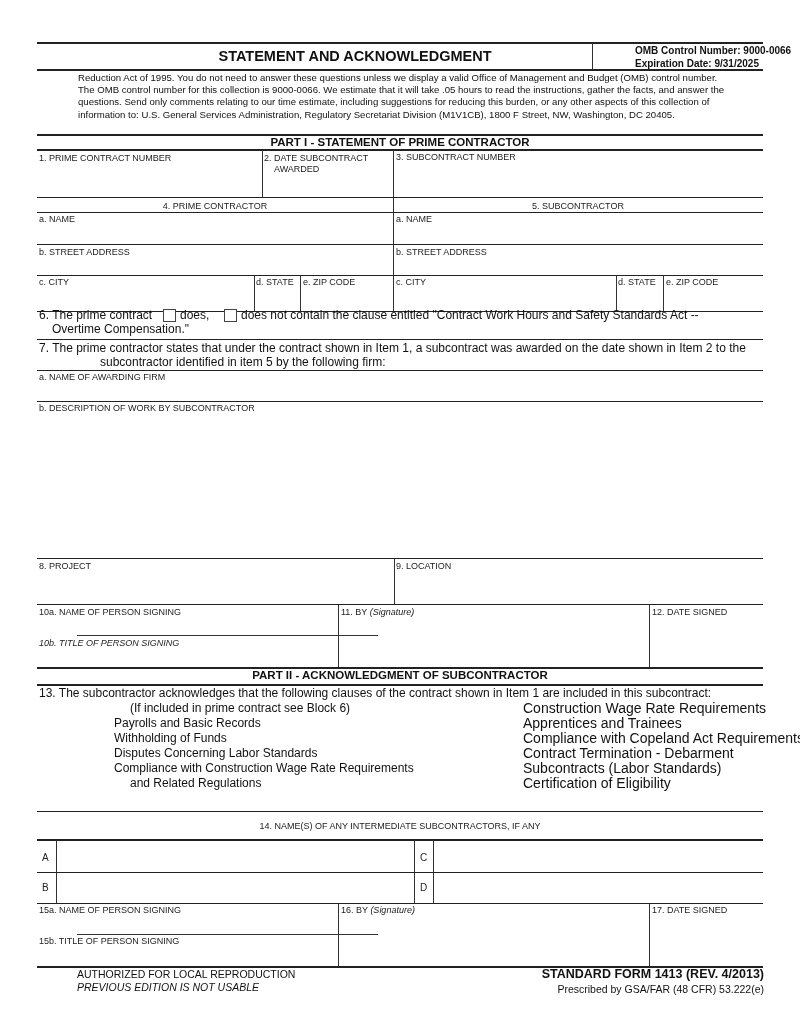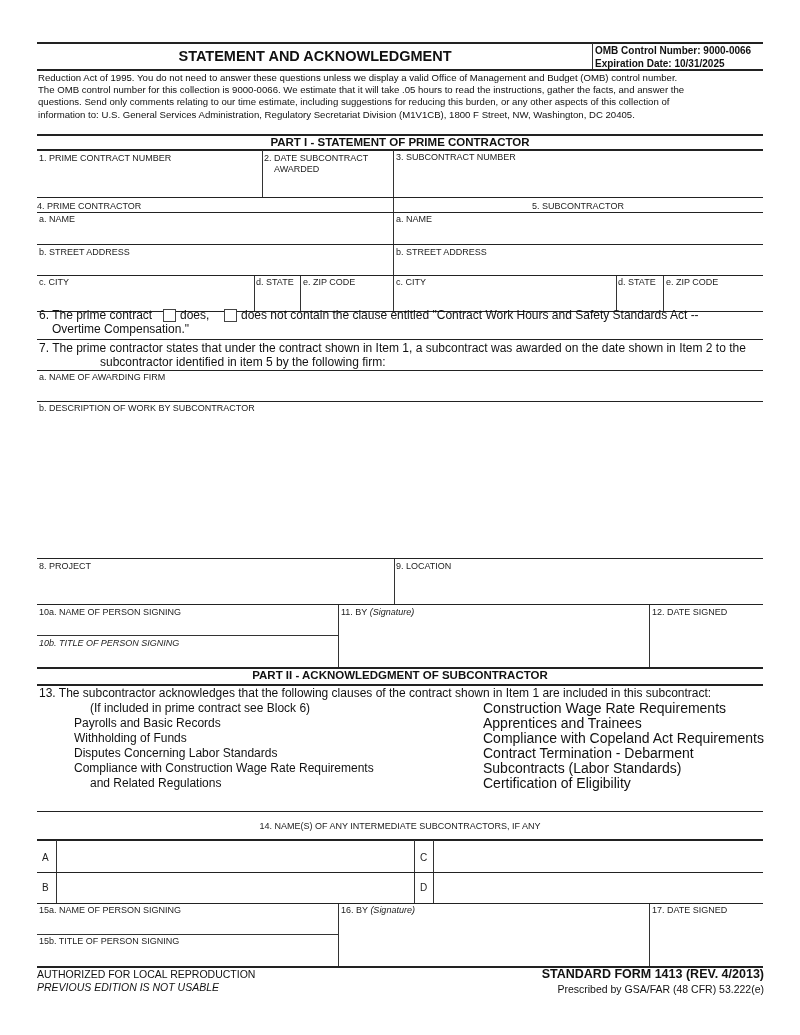--- a/index.html
+++ b/index.html
@@ -1,34 +1,34 @@
 <!DOCTYPE html>
 <html><head>
 <meta charset="utf-8">
 <style>
   * { box-sizing: border-box; margin: 0; padding: 0; }
   body { width: 800px; height: 1035px; background: #ffffff; font-family: "Liberation Sans", sans-serif; color: #111; position: relative; overflow: hidden; }
-  .abs { position: absolute; }
+  .abs { position: absolute; margin-left: 40px; }
   .hl { position: absolute; left: 37px; width: 726px; background: #222; }
   .vl { position: absolute; width: 1px; background: #333; }
   .lbl { position: absolute; font-size: 9px; color: #222; line-height: 11px; white-space: nowrap; }
   .txt { position: absolute; font-size: 12px; color: #111; line-height: 14px; white-space: nowrap; }
   .field { position: absolute; border: none; background: transparent; font-family: "Liberation Sans", sans-serif; font-size: 11px; outline: none; }
   .hdr { position: absolute; font-weight: bold; font-size: 11.5px; text-align: center; left: 37px; width: 726px; }
   .cb { position: absolute; width: 13px; height: 13px; border: 1px solid #444; background: #fff; }
   i { font-style: italic; }
 </style>
 </head>
 <body>
 
 <div class="hl" style="top:42px;height:2px;"></div>
 <div class="abs" style="left:37px;width:556px;top:48px;text-align:center;font-weight:bold;font-size:14.5px;">STATEMENT AND ACKNOWLEDGMENT</div>
 <div class="vl" style="left:592px;top:43px;height:26px;"></div>
 <div class="abs" style="left:595px;top:45px;font-weight:bold;font-size:10px;white-space:nowrap;">OMB Control Number:  9000-0066</div>
-<div class="abs" style="left:595px;top:58px;font-weight:bold;font-size:10px;white-space:nowrap;">Expiration Date:  10/31/2025</div>
+<div class="abs" style="left:595px;top:58px;font-weight:bold;font-size:10px;white-space:nowrap;">Expiration Date:  9/31/2025</div>
 <div class="hl" style="top:69px;height:2px;"></div>
 
 <div class="abs" style="left:38px;top:72px;width:726px;font-size:9.6px;line-height:12.2px;">
   <div style="white-space:nowrap;">Reduction Act of 1995.  You do not need to answer these questions unless we display a valid Office of Management and Budget (OMB) control number.</div>
   <div style="white-space:nowrap;">The OMB control number for this collection is 9000-0066.  We estimate that it will take .05 hours to read the instructions, gather the facts, and answer the</div>
   <div style="white-space:nowrap;">questions.  Send only comments relating to our time estimate, including suggestions for reducing this burden, or any other aspects of this collection of</div>
   <div style="white-space:nowrap;">information to:  U.S. General Services Administration, Regulatory Secretariat Division (M1V1CB), 1800 F Street, NW, Washington, DC  20405.</div>
 </div>
 <div class="hl" style="top:134px;height:2px;"></div>
 
@@ -39,21 +39,21 @@
 <input class="field" style="left: 39px; top: 166px; width: 220px; height: 28px;">
 <div class="vl" style="left:262px;top:150px;height:47px;"></div>
 <div class="lbl" style="left:264px;top:153px;">2. DATE SUBCONTRACT</div>
 <div class="lbl" style="left:274px;top:164px;">AWARDED</div>
 <input class="field" style="left: 264px; top: 176px; width: 126px; height: 20px;">
 <div class="vl" style="left:393px;top:150px;height:161px;"></div>
 <div class="lbl" style="left:396px;top:152px;">3. SUBCONTRACT NUMBER</div>
 <input class="field" style="left: 396px; top: 166px; width: 365px; height: 28px;">
 <div class="hl" style="top:197px;height:1px;"></div>
 
-<div class="lbl" style="left:37px;width:356px;top:201px;">4. PRIME CONTRACTOR</div>
+<div class="lbl" style="left:37px;width:356px;top:201px;text-align:center;">4. PRIME CONTRACTOR</div>
 <div class="lbl" style="left:393px;width:370px;top:201px;text-align:center;">5. SUBCONTRACTOR</div>
 <div class="hl" style="top:212px;height:1px;"></div>
 
 <div class="lbl" style="left:39px;top:214px;">a. NAME</div>
 <input class="field" style="left: 39px; top: 226px; width: 350px; height: 17px;">
 <div class="lbl" style="left:396px;top:214px;">a. NAME</div>
 <input class="field" style="left: 396px; top: 226px; width: 365px; height: 17px;">
 <div class="hl" style="top:244px;height:1px;"></div>
 
 <div class="lbl" style="left:39px;top:247px;">b. STREET ADDRESS</div>

